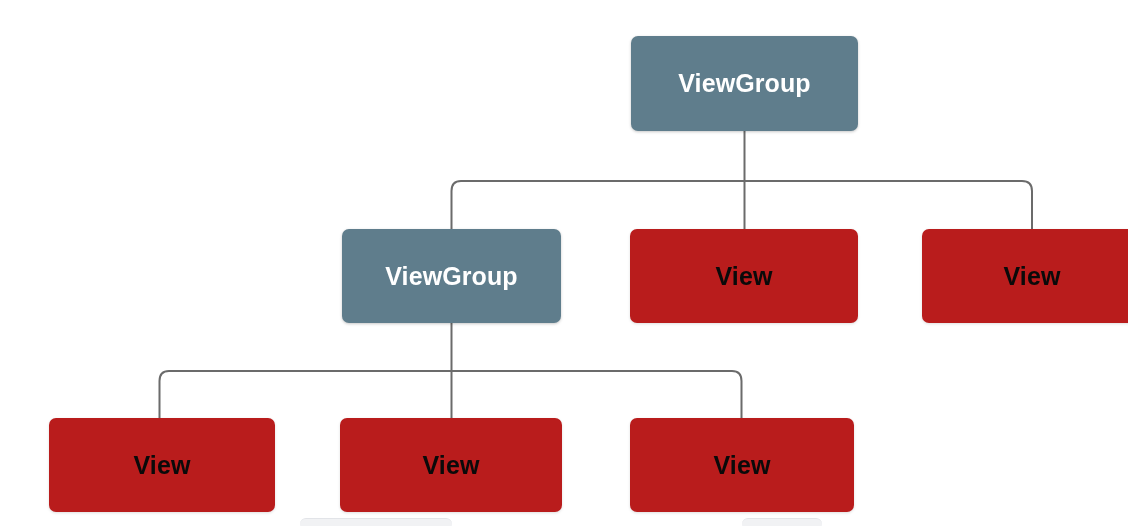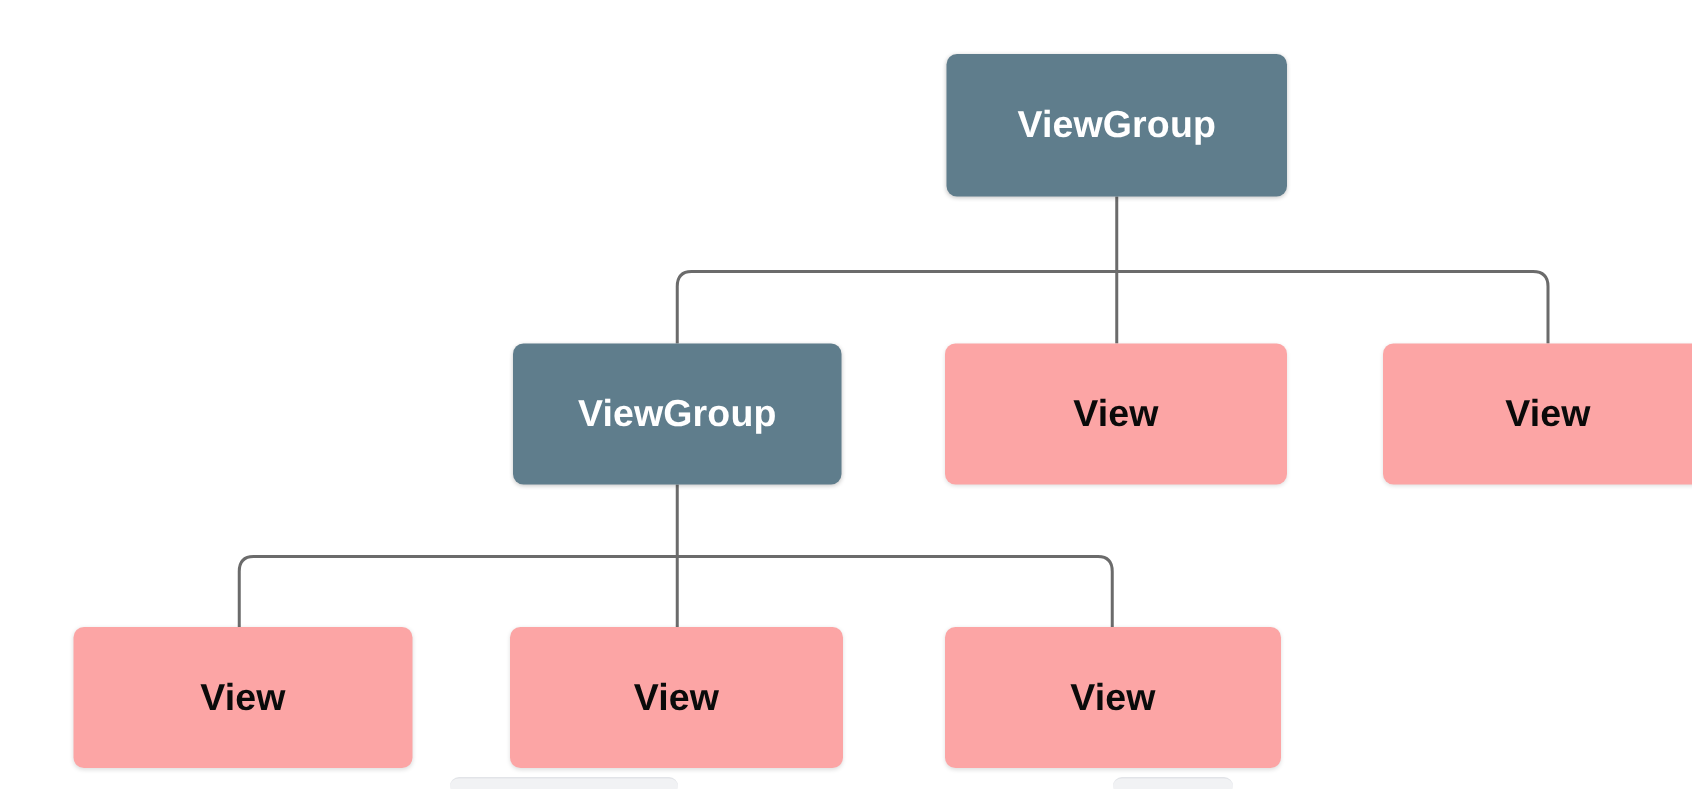--- a/index.html
+++ b/index.html
@@ -39,21 +39,21 @@
     letter-spacing: 0.1px;
     line-height: 1;
     z-index: 2;
   }
   .node.accent {
     background: #5f7d8c;
     color: #ffffff;
     box-shadow: 0 1px 3px rgba(0,0,0,0.22);
   }
   .node.plain {
-    background: #fca5a5;
+    background: #b91c1c;
     color: #0a0a0a;
     box-shadow: 0 1px 3px rgba(0,0,0,0.13);
   }
   .node .label {
     display: block;
     pointer-events: none;
   }
   .ghost {
     position: absolute;
     box-sizing: border-box;

